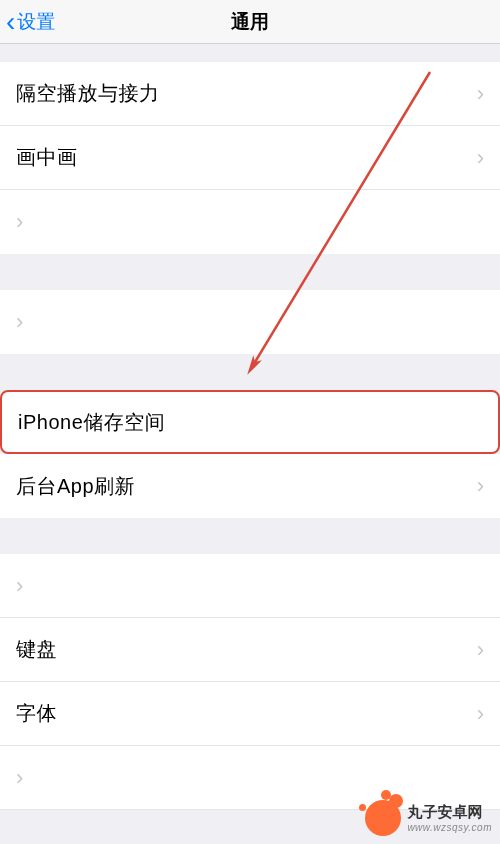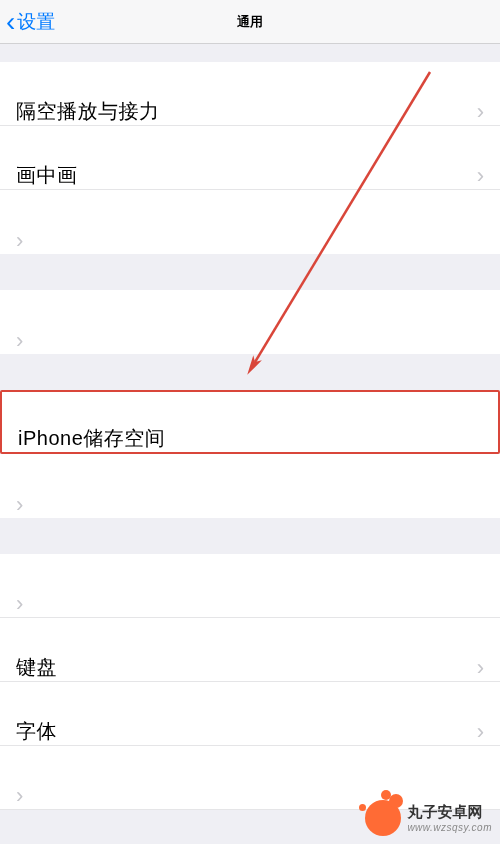--- a/index.html
+++ b/index.html
@@ -39,42 +39,42 @@
       font-size: 28px;
       font-weight: 300;
       margin-right: 2px;
       line-height: 1;
     }
     
     .nav-title {
       position: absolute;
       left: 50%;
       transform: translateX(-50%);
-      font-size: 13px;
+      font-size: 19px;
       font-weight: 600;
       color: #000;
     }
     
     .section-gap {
       height: 36px;
       background: #efeff4;
     }
     
     .section-gap-first {
       height: 18px;
       background: #efeff4;
     }
     
     .list-item {
       background: #fff;
       height: 64px;
       display: flex;
-      align-items: flex-end;
+      align-items: center;
       justify-content: space-between;
-      padding: 0 16px;
+      padding: 12px 16px;
       border-bottom: 1px solid #e5e5e7;
       cursor: pointer;
       position: relative;
     }
     
     .list-item.no-border {
       border-bottom: none;
     }
     
     .list-item-label {
@@ -84,21 +84,21 @@
     }
     
     .chevron-right {
       color: #c7c7cc;
       font-size: 22px;
       font-weight: 400;
     }
     
     .highlighted {
       border: 2px solid #d9463a;
-      border-radius: 2px;
+      border-radius: 8px;
     }
     
     .arrow-overlay {
       position: absolute;
       top: 52px;
       left: 0;
       width: 500px;
       height: 400px;
       pointer-events: none;
       z-index: 10;
@@ -216,20 +216,21 @@
 </div>
 
 <div class="section-gap"></div>
 
 <div class="list-item highlighted">
   <span class="list-item-label">iPhone储存空间</span>
 
 </div>
 
 <div class="list-item no-border">
+  <span class="list-item-label">后台App刷新</span>
   <span class="chevron-right">›</span>
 </div>
 
 <div class="section-gap"></div>
 
 <div class="list-item">
   <span class="chevron-right">›</span>
 </div>
 
 <div class="list-item">

